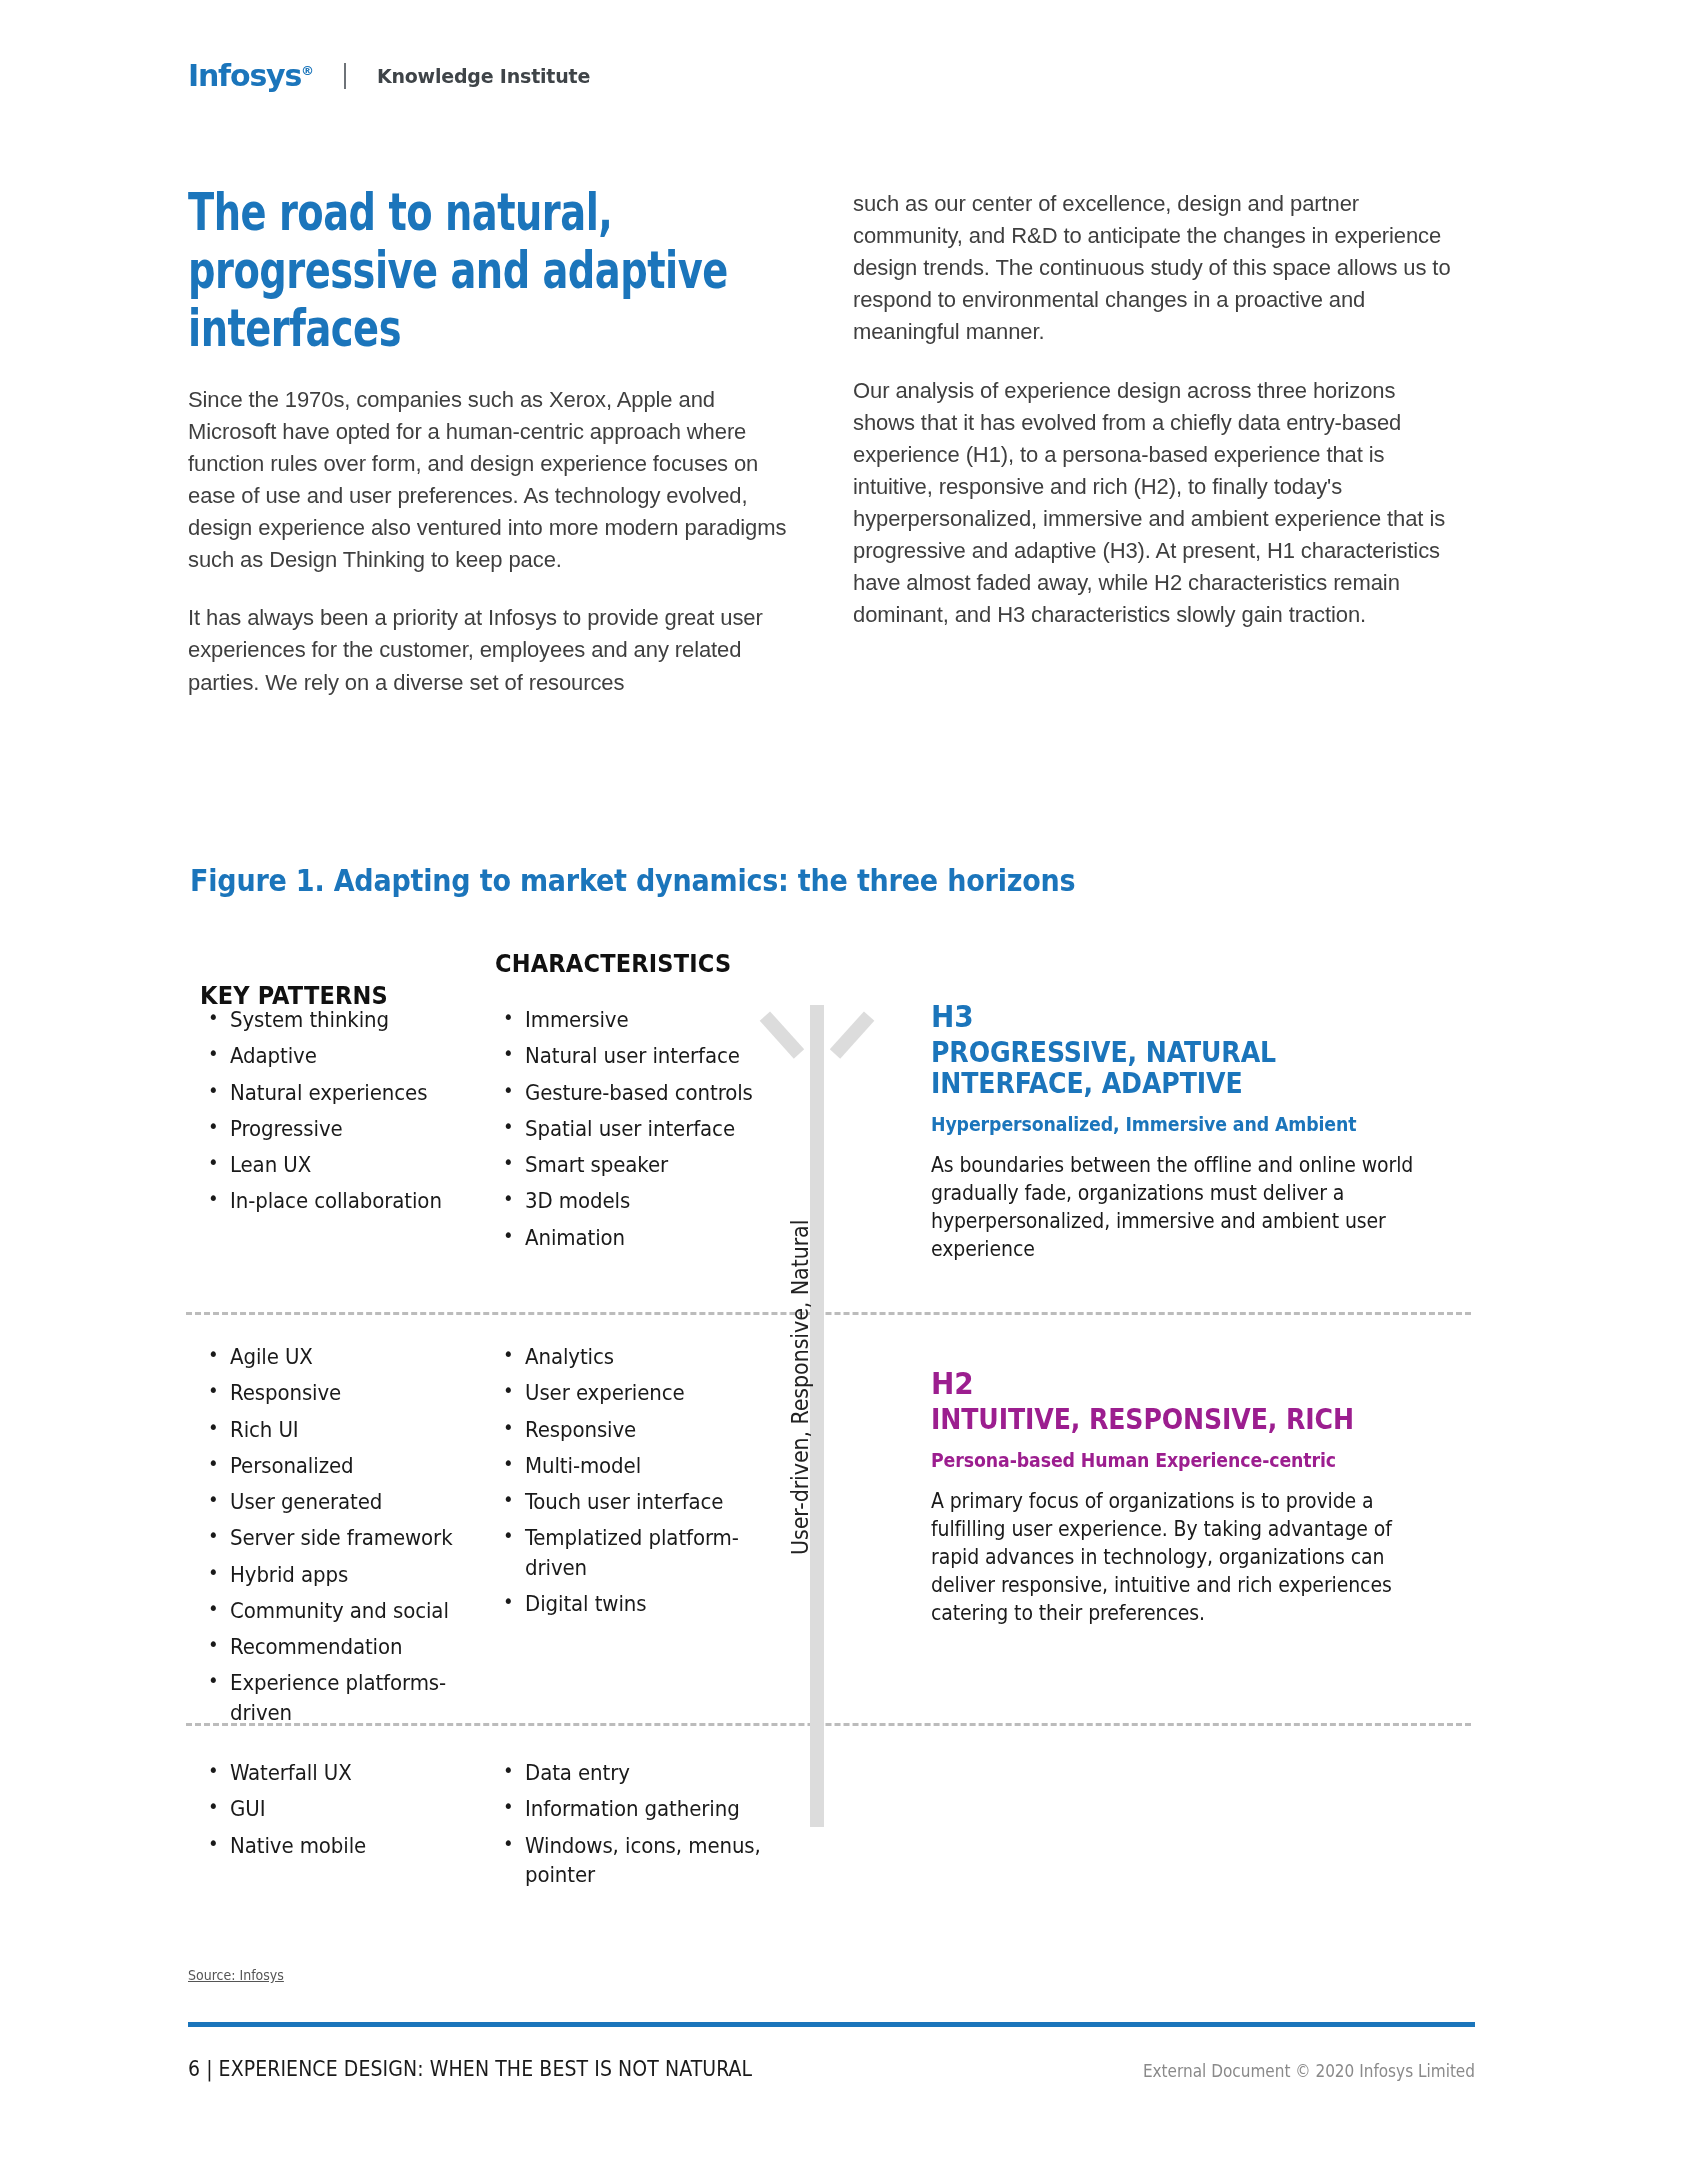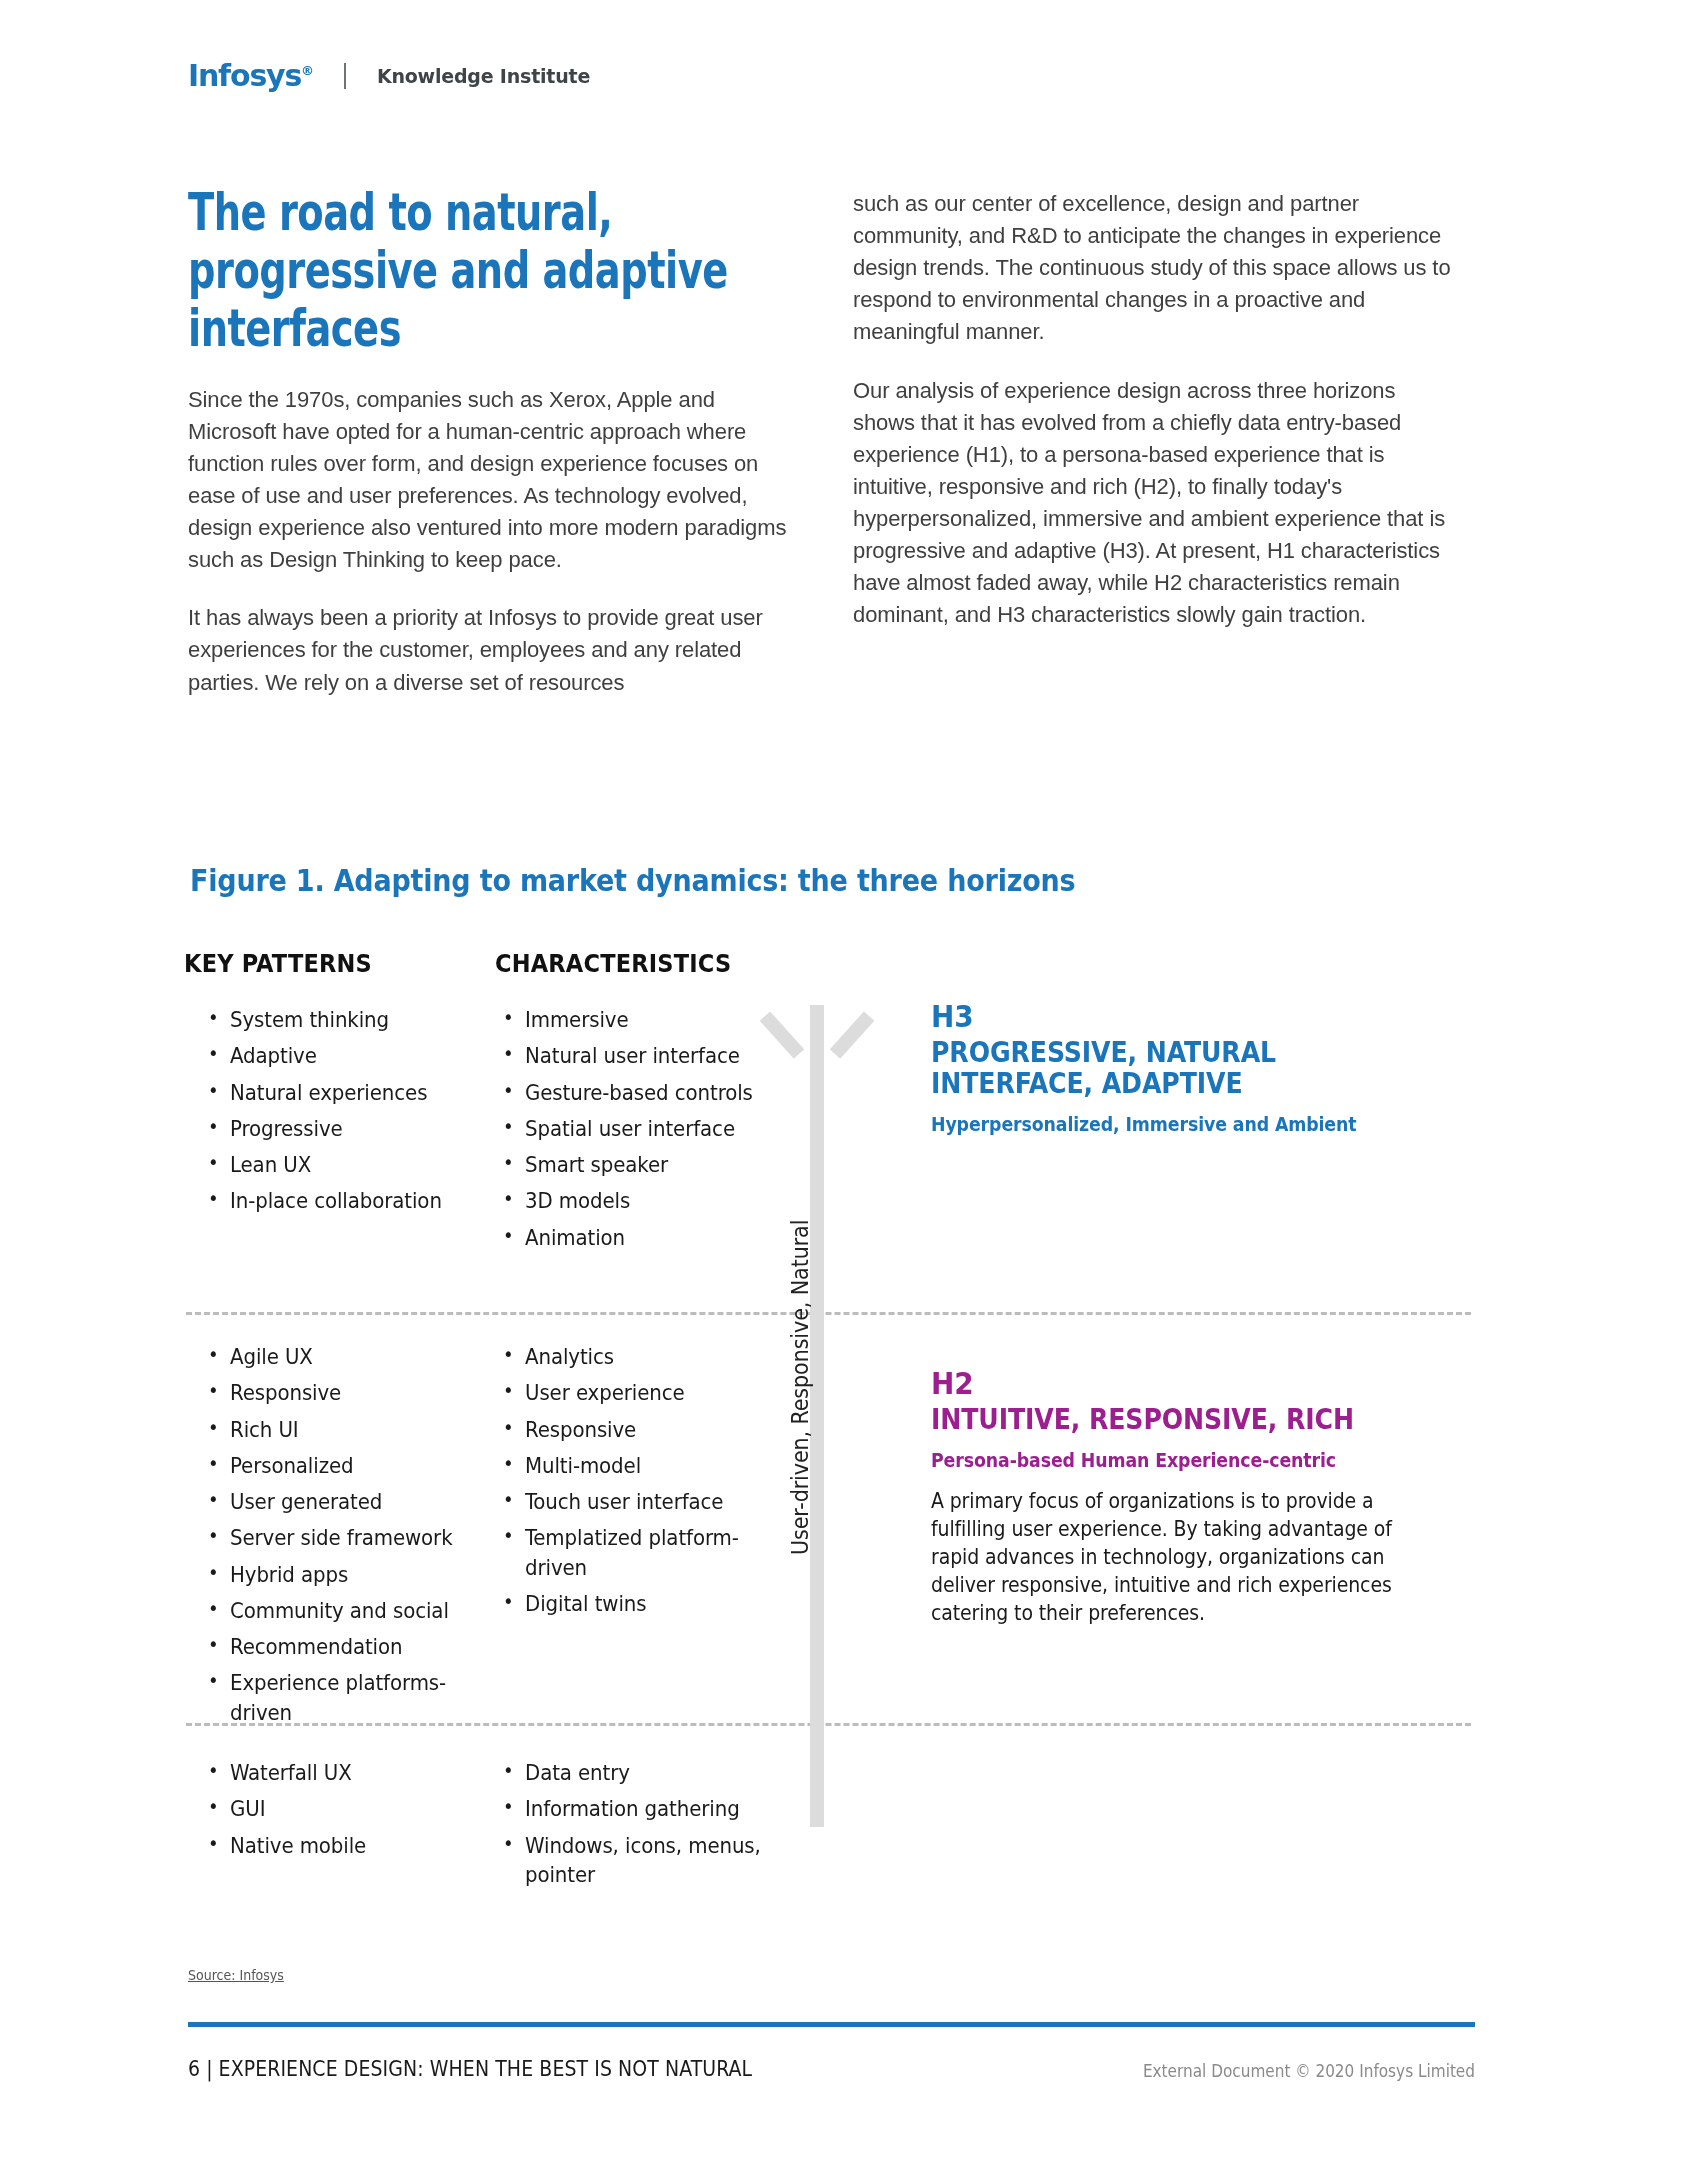--- a/index.html
+++ b/index.html
@@ -118,21 +118,21 @@
 
   .col-head {
     position: absolute;
     font-family: "DejaVu Sans Condensed", "Liberation Sans Narrow", "Liberation Sans", sans-serif;
     font-size: 25px;
     font-weight: 700;
     color: #111111;
     letter-spacing: 0.2px;
     top: 28px;
   }
-  .col-head.kp { left: 184px; }
+  .col-head.kp { left: 200px; margin-top: 32px; }
   .col-head.ch { left: 495px; }
 
   
   .hsep {
     position: absolute;
     left: 186px;
     width: 1285px;
     height: 0;
     border-top: 3px dashed #bcbcbc;
   }
@@ -379,20 +379,21 @@
     <ul class="blist ch3">
       <li>Data entry</li>
       <li>Information gathering</li>
       <li>Windows, icons, menus, pointer</li>
     </ul>
 
     <div class="horizon h3">
       <div class="h-code c-h3">H3</div>
       <div class="h-title c-h3">PROGRESSIVE, NATURAL INTERFACE, ADAPTIVE</div>
       <div class="h-sub c-h3">Hyperpersonalized, Immersive and Ambient</div>
+      <div class="h-desc">As boundaries between the offline and online world gradually fade, organizations must deliver a hyperpersonalized, immersive and ambient user experience</div>
     </div>
 
     <div class="horizon h2">
       <div class="h-code c-h2">H2</div>
       <div class="h-title c-h2">INTUITIVE, RESPONSIVE, RICH</div>
       <div class="h-sub c-h2">Persona-based Human Experience-centric</div>
       <div class="h-desc">A primary focus of organizations is to provide a fulfilling user experience. By taking advantage of rapid advances in technology, organizations can deliver responsive, intuitive and rich experiences catering to their preferences.</div>
     </div>
 
 

